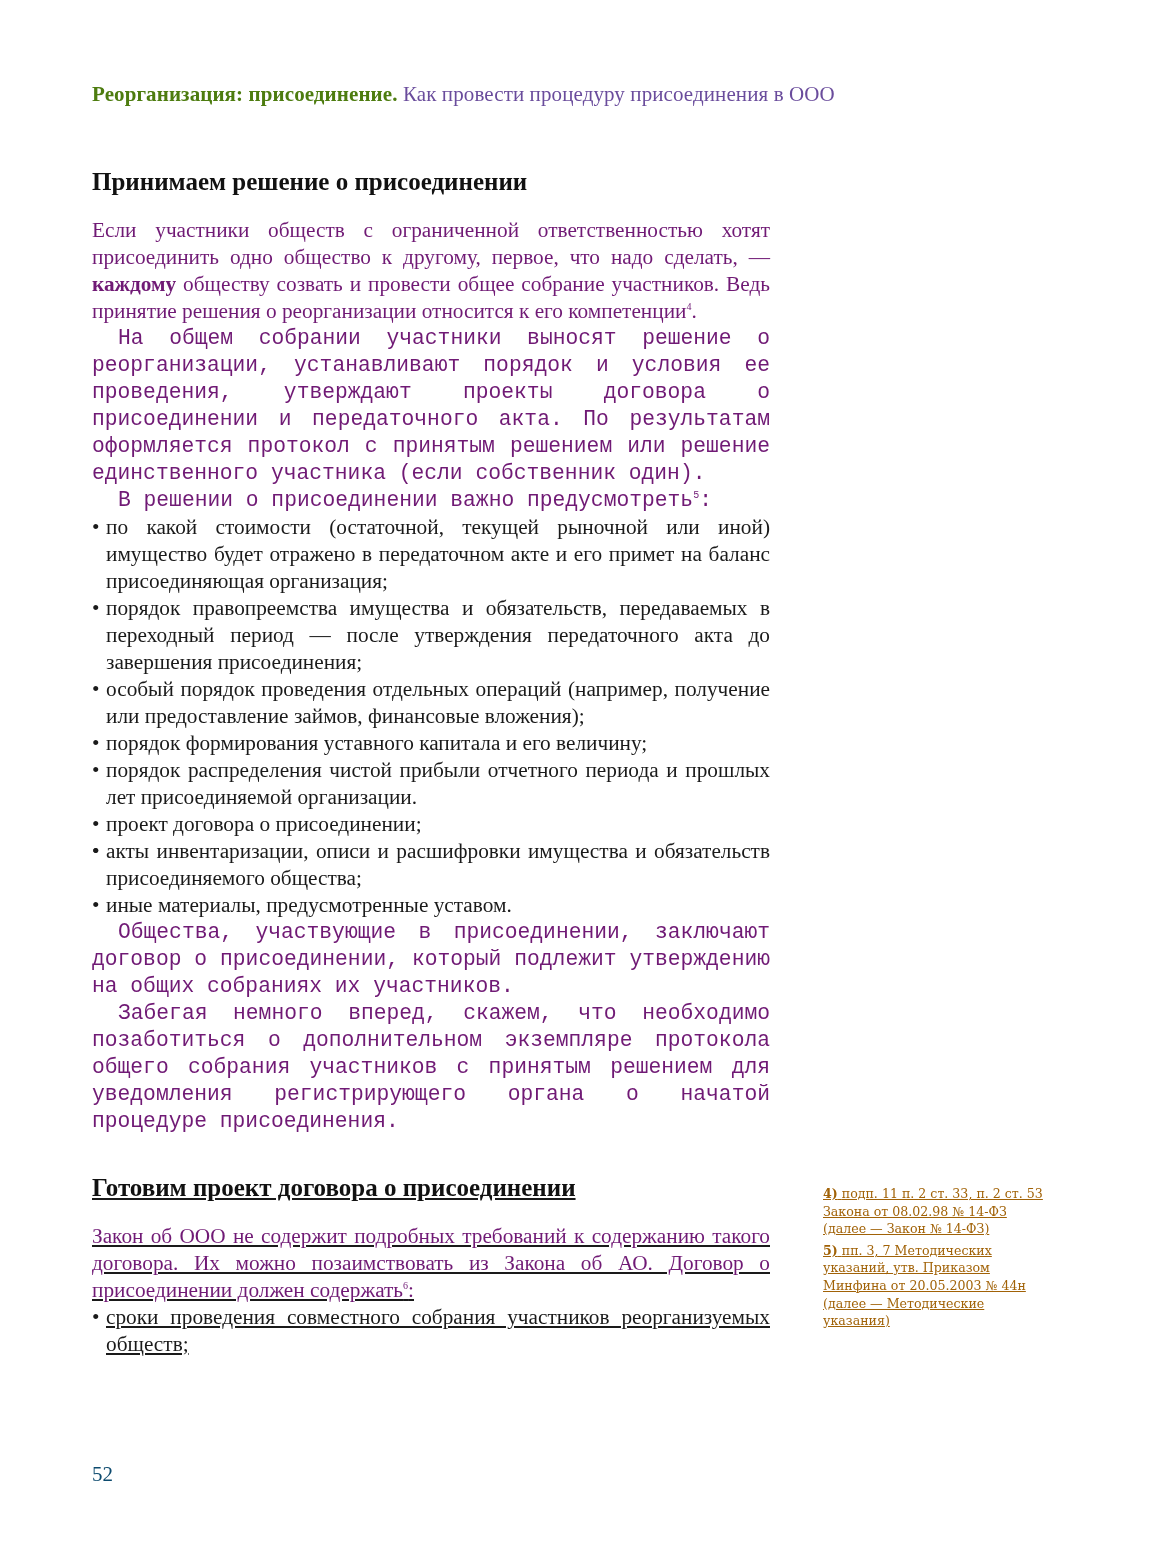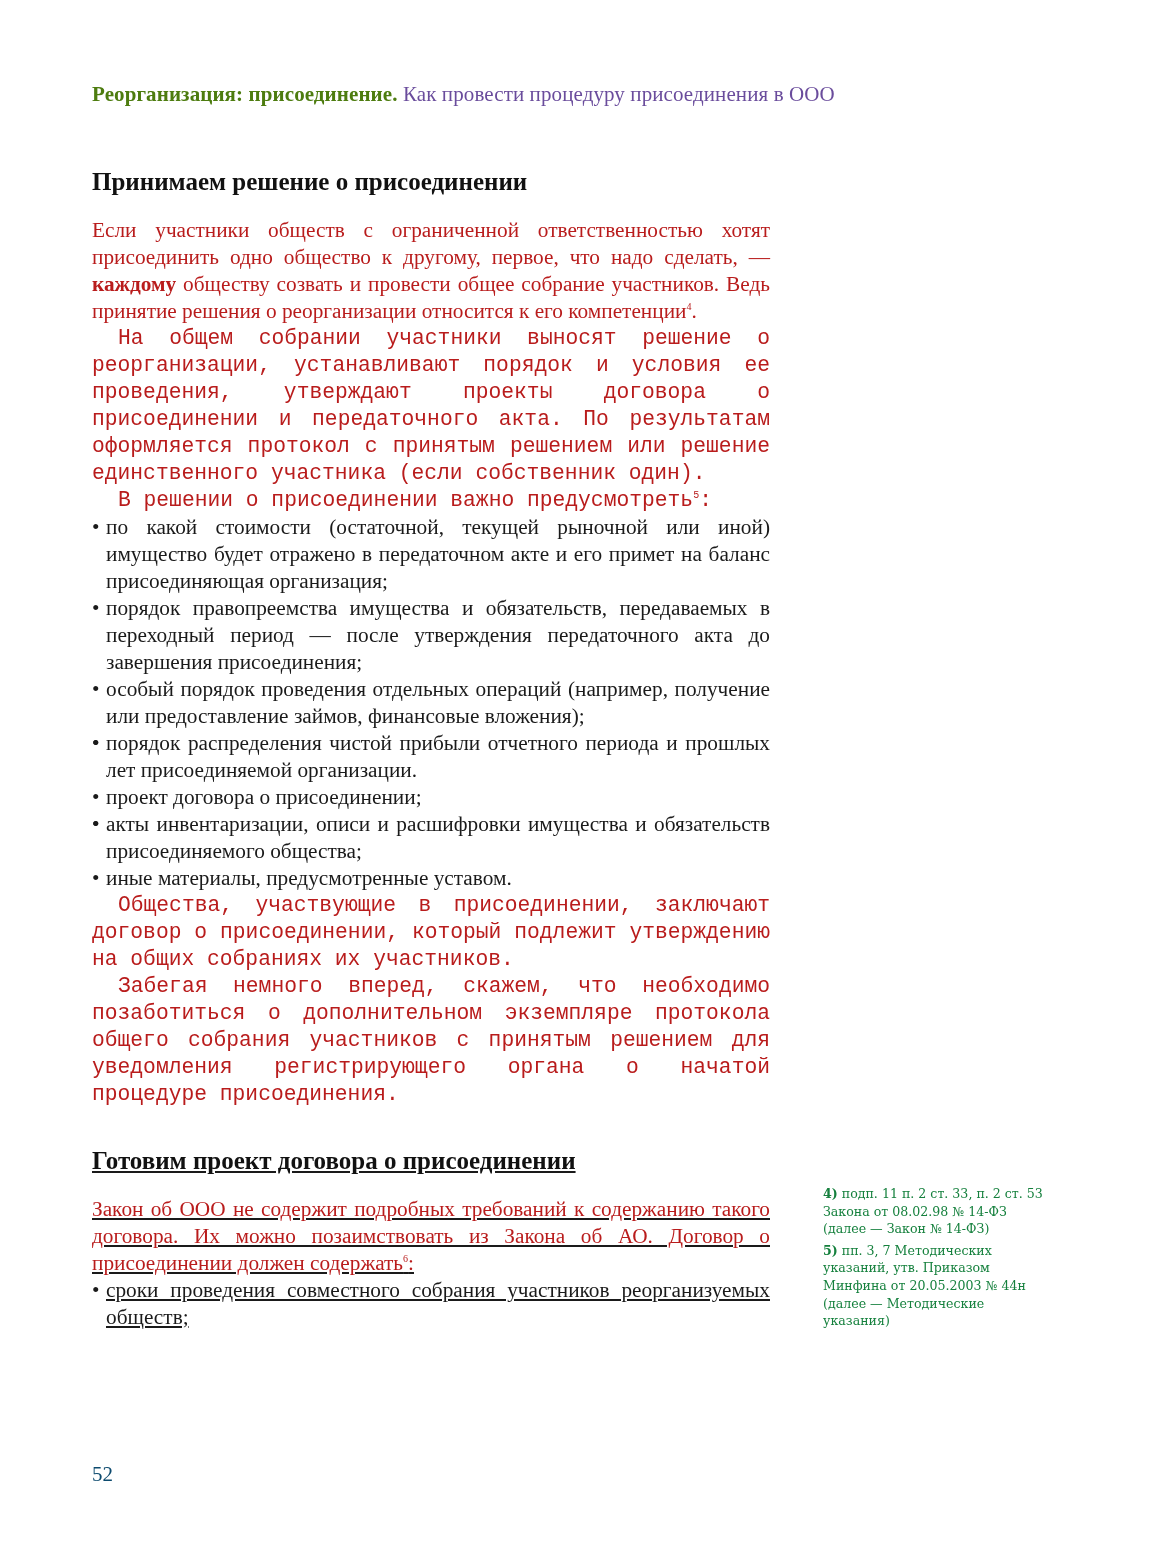--- a/index.html
+++ b/index.html
@@ -43,21 +43,21 @@
       margin: 0;
       line-height: 34px;
       color: #111;
     }
     .body-text {
       font-family: "Liberation Serif", "DejaVu Serif", serif;
       font-size: 21.3px;
       line-height: 27px;
       text-align: justify;
       margin: 0;
-      color: #b91c1c;
+      color: #701a75;
     }
     .p-first { margin-top: 18px; }
     .indent { text-indent: 26px; font-family: Liberation Mono, monospace; }
     .bullets {
       list-style: none;
       margin: 0;
       padding: 0;
     }
     .bullets li {
       position: relative;
@@ -82,21 +82,22 @@
       line-height: 0;
     }
     .footnotes {
       position: absolute;
       left: 823px;
       top: 1185px;
       width: 230px;
       font-family: "DejaVu Serif", "Liberation Serif", serif;
       font-size: 12.6px;
       line-height: 17.6px;
-      color: #15803d;
+      color: #a16207;
+      text-decoration: underline;
     }
     .footnote {
       margin: 0 0 4px 0;
     }
     .footnote .fn-num {
       font-weight: bold;
     }
     .page-number {
       position: absolute;
       left: 92px;
@@ -120,21 +121,21 @@
   <p class="body-text p-first"><span>Если участники обществ с ограниченной ответственностью хотят присоединить одно общество к другому, первое, что надо сделать, — </span><b>каждому</b><span> обществу созвать и провести общее собрание участников. Ведь принятие решения о реорганизации относится к его компетенции</span><sup>4</sup><span>.</span></p>
 
   <p class="body-text indent">На общем собрании участники выносят решение о реорганизации, устанавливают порядок и условия ее проведения, утверждают проекты договора о присоединении и передаточного акта. По результатам оформляется протокол с принятым решением или решение единственного участника (если собственник один).</p>
 
   <p class="body-text indent"><span>В решении о присоединении важно предусмотреть</span><sup>5</sup><span>:</span></p>
 
   <ul class="bullets">
     <li><span class="bullet">•</span><span>по какой стоимости (остаточной, текущей рыночной или иной) имущество будет отражено в передаточном акте и его примет на баланс присоединяющая организация;</span></li>
     <li><span class="bullet">•</span><span>порядок правопреемства имущества и обязательств, передаваемых в переходный период — после утверждения передаточного акта до завершения присоединения;</span></li>
     <li><span class="bullet">•</span><span>особый порядок проведения отдельных операций (например, получение или предоставление займов, финансовые вложения);</span></li>
-    <li><span class="bullet">•</span></li>
+    <li><span class="bullet">•</span><span>порядок формирования уставного капитала и его величину;</span></li>
     <li><span class="bullet">•</span><span>порядок распределения чистой прибыли отчетного периода и прошлых лет присоединяемой организации.</span></li>
   </ul>
 
 
   <ul class="bullets">
     <li><span class="bullet">•</span><span>проект договора о присоединении;</span></li>
     <li><span class="bullet">•</span></li>
     <li><span class="bullet">•</span><span>акты инвентаризации, описи и расшифровки имущества и обязательств присоединяемого общества;</span></li>
     <li><span class="bullet">•</span><span>иные материалы, предусмотренные уставом.</span></li>
   </ul>

